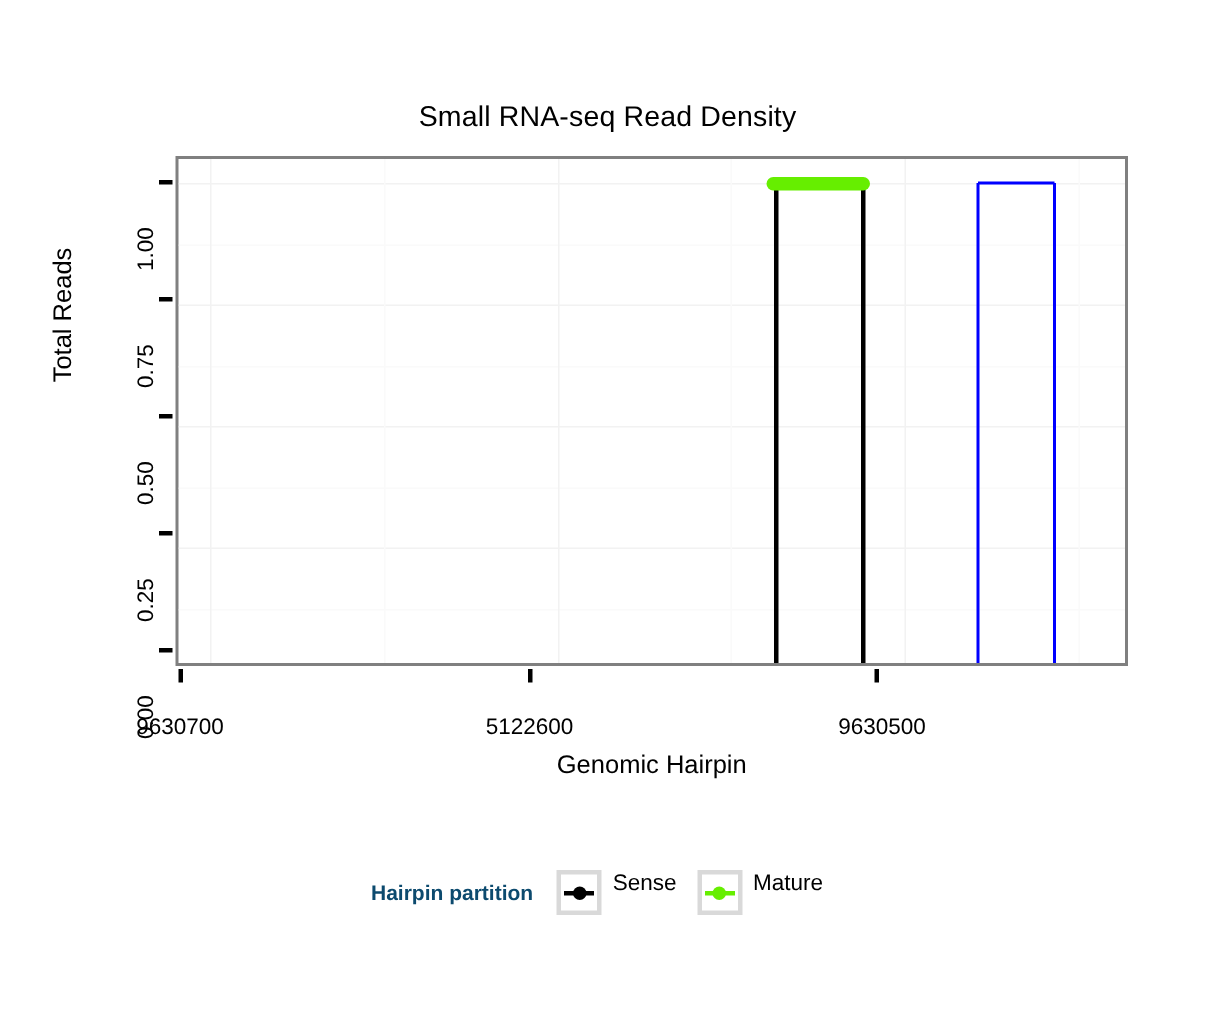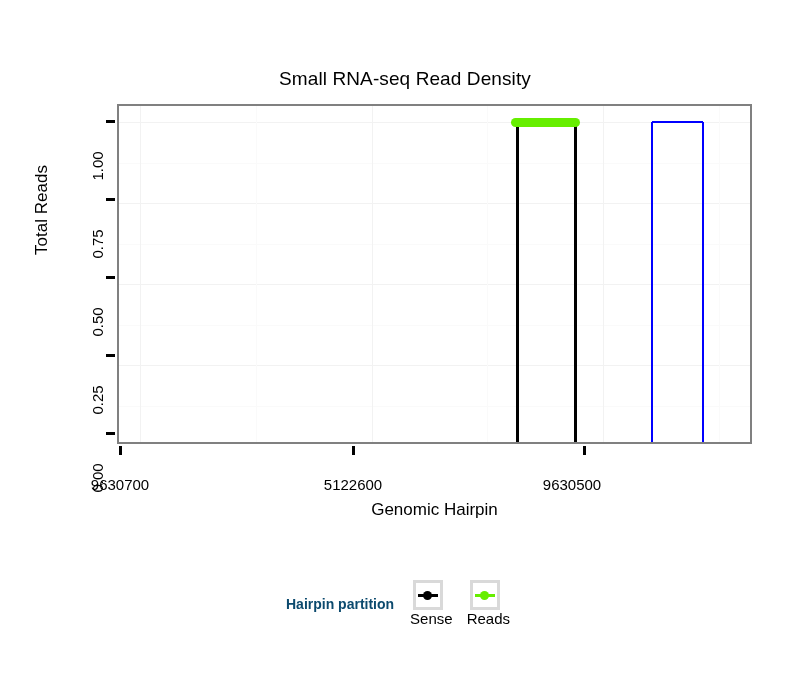--- a/index.html
+++ b/index.html
@@ -72,21 +72,21 @@
   
   .legend{
     position:absolute;left:0;top:580px;width:810px;
     display:flex;align-items:center;justify-content:center;
     gap:0px;
   }
   .legend-title{
     font-size:14px;font-weight:bold;color:#0c4a6e;margin-right:16px;
     white-space:nowrap;
   }
-  .legend-item{display:flex;align-items:center;margin-right:14px;flex-direction:column;}
+  .legend-item{display:flex;margin-right:14px;}
   .legend-key{
     width:30px;height:30px;background:#ffffff;
     border:3px solid #d9d9d9;box-sizing:border-box;
     position:relative;margin-right:7px;
   }
   .legend-key .klin{
     position:absolute;left:2px;right:2px;top:50%;height:3px;
     margin-top:-1.5px;
   }
   .legend-key .kdot{
@@ -118,21 +118,21 @@
       <div class="ytick" style="left: 106px; top: 120px;"></div>
       <div class="ytick-label" style="left: 9px; top: 111px; width: 90px; transform-origin: 90px 10px;">1.00</div>
     </div>
 
   <div id="x-axis-group">
       <div class="xtick" style="left: 119px;"></div>
       <div class="xtick-label" style="left: 120px;">9630700</div>
       <div class="xtick" style="left: 352px;"></div>
       <div class="xtick-label" style="left: 353px;">5122600</div>
       <div class="xtick" style="left: 583px;"></div>
-      <div class="xtick-label" style="left: 572px;">9630500</div>
+      <div class="xtick-label" style="left: 588px;">9630500</div>
     </div>
 
   <div class="panel">
     <div class="panel-inner" id="panel-inner">
 
     <div class="grid-major grid-h" style="top: 259px;"></div>
         <div class="grid-major grid-h" style="top: 178px;"></div>
         <div class="grid-major grid-h" style="top: 97px;"></div>
         <div class="grid-major grid-h" style="top: 16px;"></div>
         <div class="grid-minor grid-h" style="top: 300px;"></div>
@@ -163,18 +163,18 @@
             <div class="klin" style="background: rgb(0, 0, 0);"></div>
             <div class="kdot" style="background: rgb(0, 0, 0);"></div>
           </div>
           <div class="legend-label">Sense</div>
         </div>
         <div class="legend-item">
           <div class="legend-key">
             <div class="klin" style="background: rgb(102, 238, 0);"></div>
             <div class="kdot" style="background: rgb(102, 238, 0);"></div>
           </div>
-          <div class="legend-label">Reads</div>
+          <div class="legend-label">Mature</div>
         </div>
       </div>
   </div>
 
 </div>
 
 </body></html>

